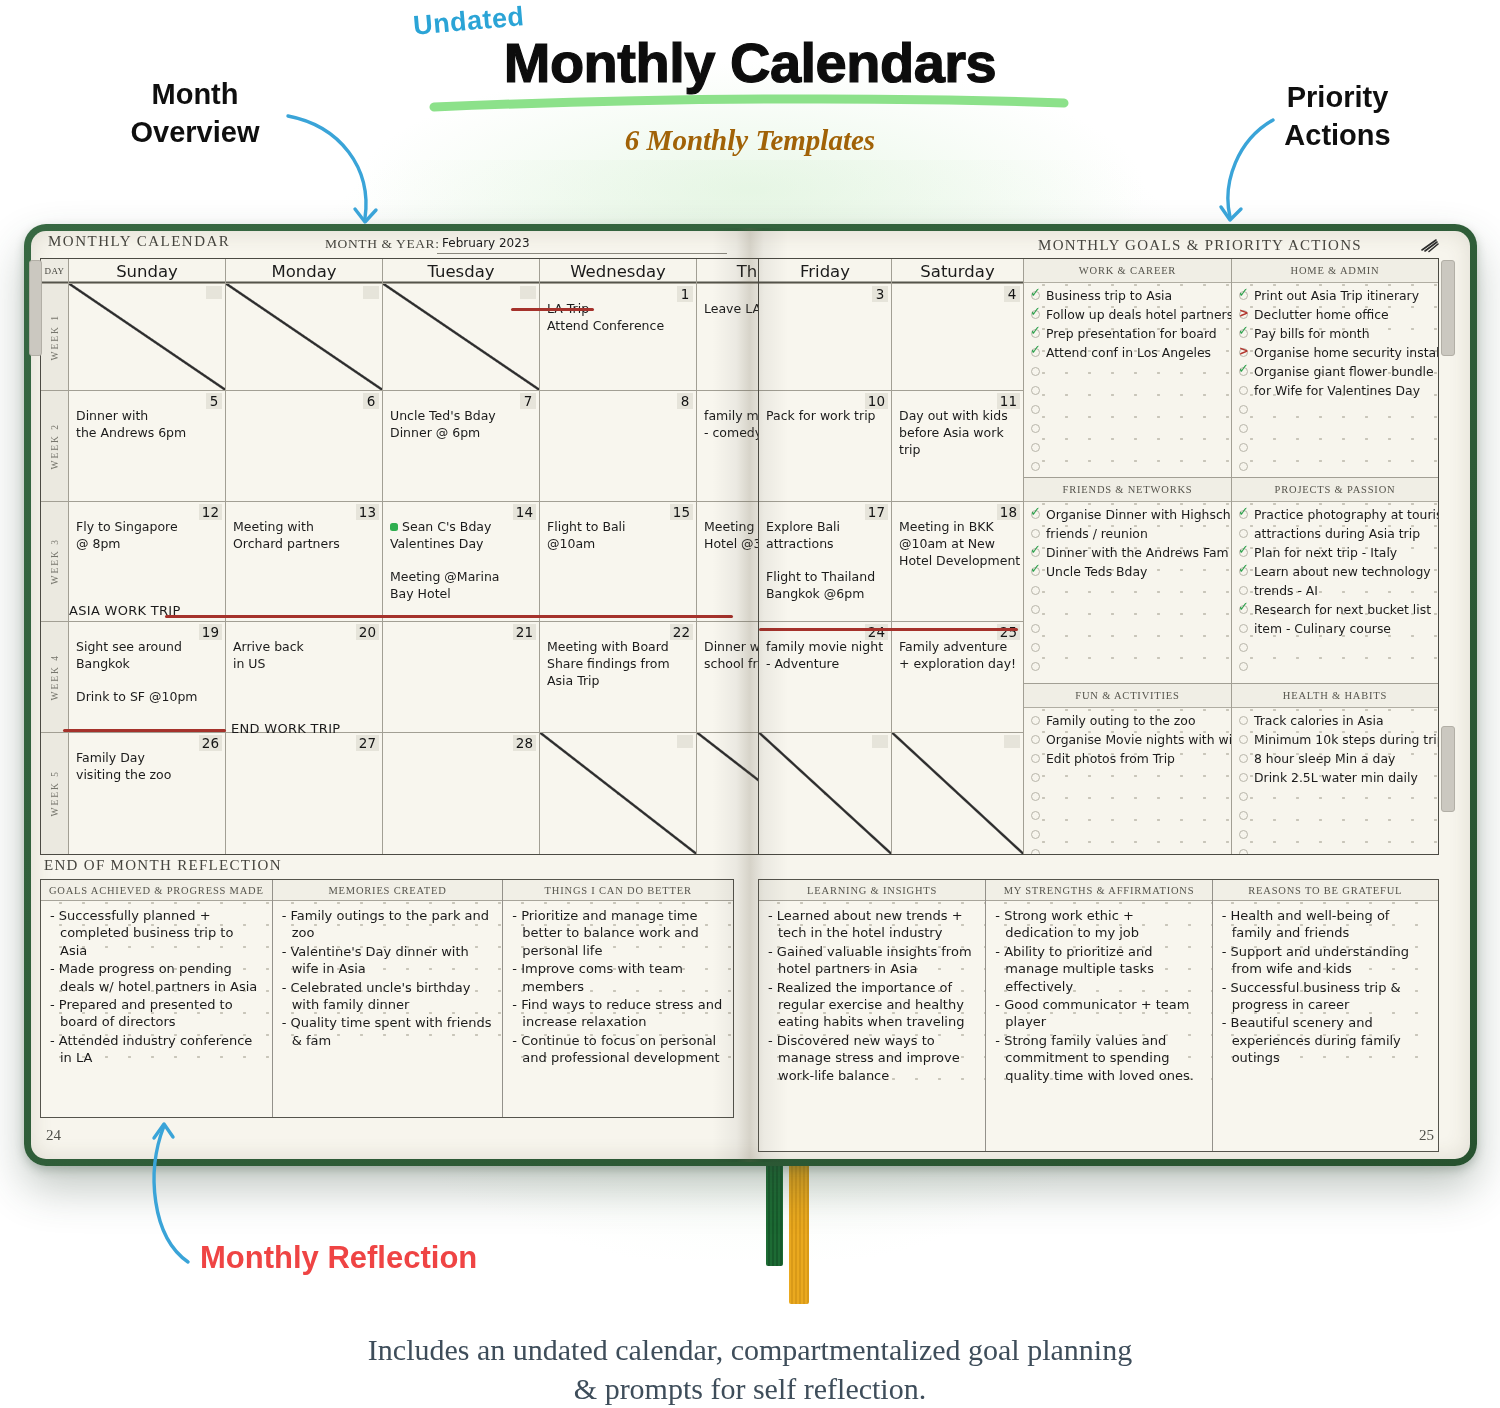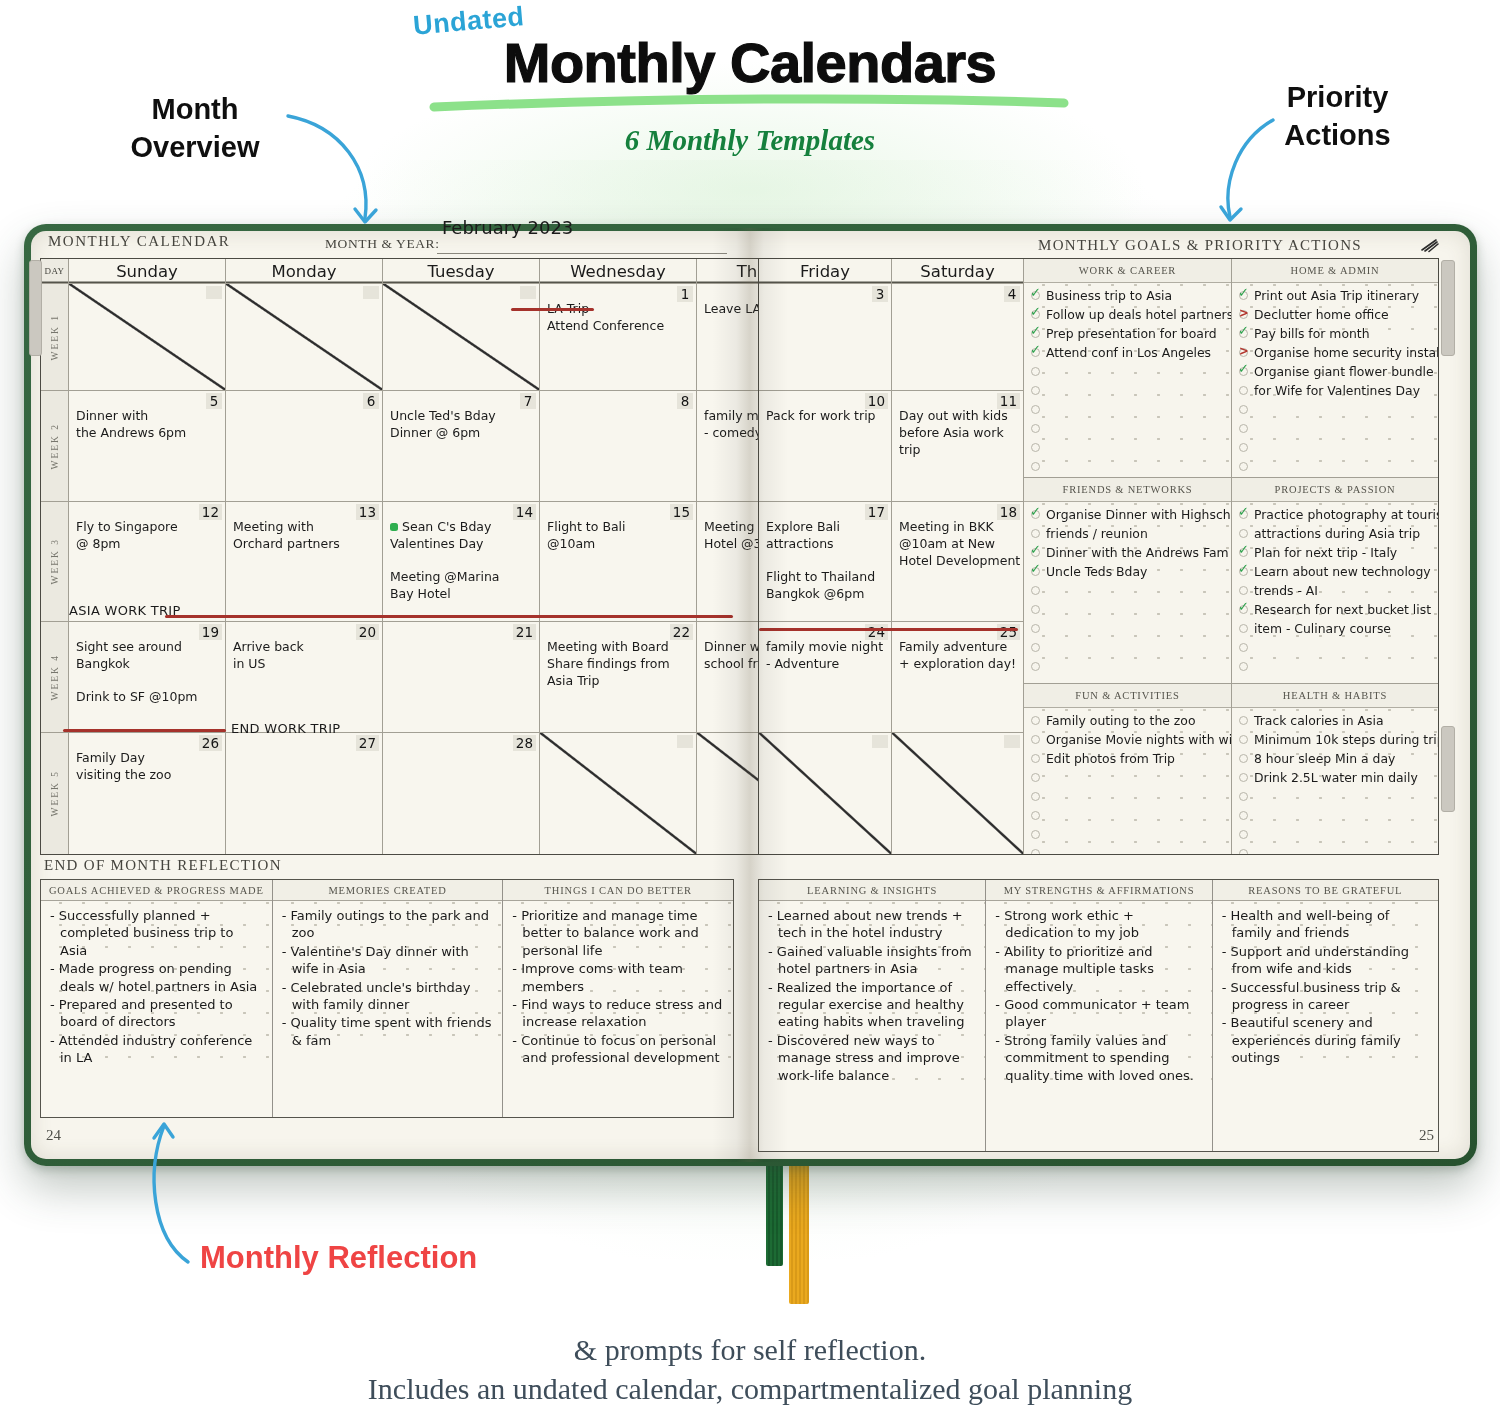--- a/index.html
+++ b/index.html
@@ -10,23 +10,23 @@
   .glow2{position:absolute;left:350px;top:60px;width:800px;height:260px;z-index:0;
         background:radial-gradient(ellipse,rgba(213,240,210,.5),rgba(255,255,255,0) 70%);}
 
   
   .undated{position:absolute;left:413px;top:6px;z-index:5;font-size:27px;font-weight:bold;
            color:#2ba4d6;transform:rotate(-5deg);letter-spacing:.5px;}
   .main-title{position:absolute;left:0;top:30px;width:1500px;text-align:center;z-index:5;
            font-size:56px;font-weight:bold;color:#0d0d0d;letter-spacing:-.5px;-webkit-text-stroke:1.2px #0d0d0d;}
   .swoosh{position:absolute;left:428px;top:94px;z-index:4;}
   .subtitle{position:absolute;left:0;top:124px;width:1500px;text-align:center;z-index:5;
-           font-family:"Liberation Serif",serif;font-style:italic;font-weight:bold;font-size:29px;color:#15803d;}
+           font-family:"Liberation Serif",serif;font-style:italic;font-weight:bold;font-size:29px;color:#a16207;}
   .callout{position:absolute;z-index:5;font-weight:bold;font-size:29px;line-height:38px;color:#0f0f0f;text-align:center;}
-  .co-month{left:85px;top:75px;width:220px;margin-top:15px;}
+  .co-month{left:85px;top:75px;width:220px;}
   .co-priority{left:1250px;top:78px;width:175px;}
   .blue-arrow{position:absolute;z-index:5;pointer-events:none;}
 
   
   .book{position:absolute;left:24px;top:224px;width:1453px;height:942px;z-index:2;
         background:linear-gradient(145deg,#376842,#27522f);border-radius:22px;
         box-shadow:0 22px 44px rgba(45,70,52,.30),0 4px 10px rgba(45,70,52,.25);}
   .pages{position:absolute;left:7px;top:7px;right:7px;bottom:7px;border-radius:15px;
         background:#f7f5ed;box-shadow:inset 0 0 22px rgba(80,70,45,.14);}
   .spine{position:absolute;left:712px;top:228px;width:76px;height:934px;z-index:4;pointer-events:none;
@@ -35,21 +35,21 @@
   .serif-cap{font-family:"Liberation Serif",serif;color:#45443e;}
   .hw{font-family:"DejaVu Sans",sans-serif;color:#1b1b1b;}
   .dotted{background-image:radial-gradient(circle,#c8c5b9 1.1px,rgba(0,0,0,0) 1.3px);
           background-size:23px 22px;background-position:8px 13px;}
 
   .abs{position:absolute;z-index:3;}
 
   
   .lp-title{left:48px;top:233px;font-size:15px;letter-spacing:1.5px;}
   .my-label{left:325px;top:236px;font-size:13.5px;letter-spacing:.6px;}
-  .my-value{left:442px;top:217px;font-size:18px;}
+  .my-value{left:442px;top:236px;font-size:12px;}
   .my-underline{left:437px;top:253px;width:290px;height:1px;background:#8a887e;}
 
   
   #cal-left{left:40px;top:258px;width:814px;height:597px;border:1.5px solid #4b4a43;box-sizing:border-box;
             display:grid;grid-template-columns:27px repeat(5,1fr);grid-template-rows:24px 107px 111px 120px 111px 1fr;background:#f7f5ed;}
   #rp-box{left:758px;top:258px;width:681px;height:597px;border:1.5px solid #4b4a43;box-sizing:border-box;
           display:flex;background:#f7f5ed;}
   #cal-right{width:264px;display:grid;grid-template-columns:repeat(2,1fr);
             grid-template-rows:24px 107px 111px 120px 111px 1fr;}
   #cal-left>*,#cal-right>*{border-left:1px solid #a29f94;border-top:1px solid #a29f94;box-sizing:border-box;position:relative;overflow:hidden;}
@@ -684,16 +684,16 @@
 
   <div class="spine"></div>
 
   <svg class="blue-arrow" style="left:140px;top:1112px;z-index:5" width="70" height="160" viewBox="0 0 70 160">
     <path d="M48,150 C12,125 6,60 24,14" fill="none" stroke="#3aa4d8" stroke-width="3.4" stroke-linecap="round"></path>
     <path d="M14,26 L24,12 L33,25" fill="none" stroke="#3aa4d8" stroke-width="3.4" stroke-linecap="round" stroke-linejoin="round"></path>
   </svg>
   <div class="mr-label">Monthly Reflection</div>
 
   <div class="caption">
+    <div>Includes an undated calendar, compartmentalized goal planning</div>
     <div>&amp; prompts for self reflection.</div>
-    <div>Includes an undated calendar, compartmentalized goal planning</div>
   </div>
 </div>
 
 </body></html>

